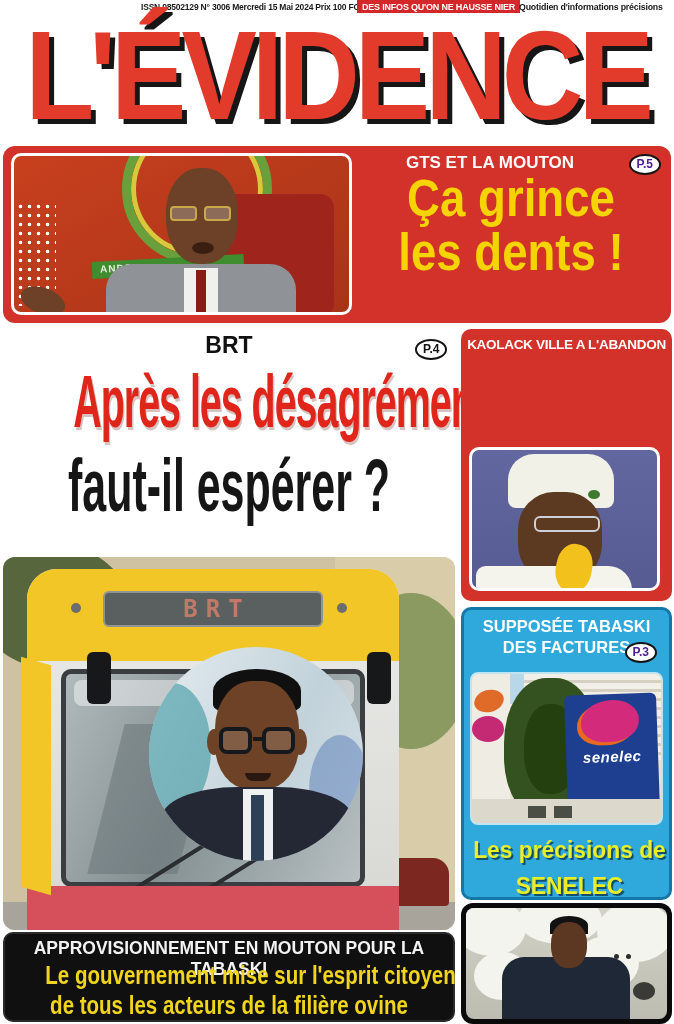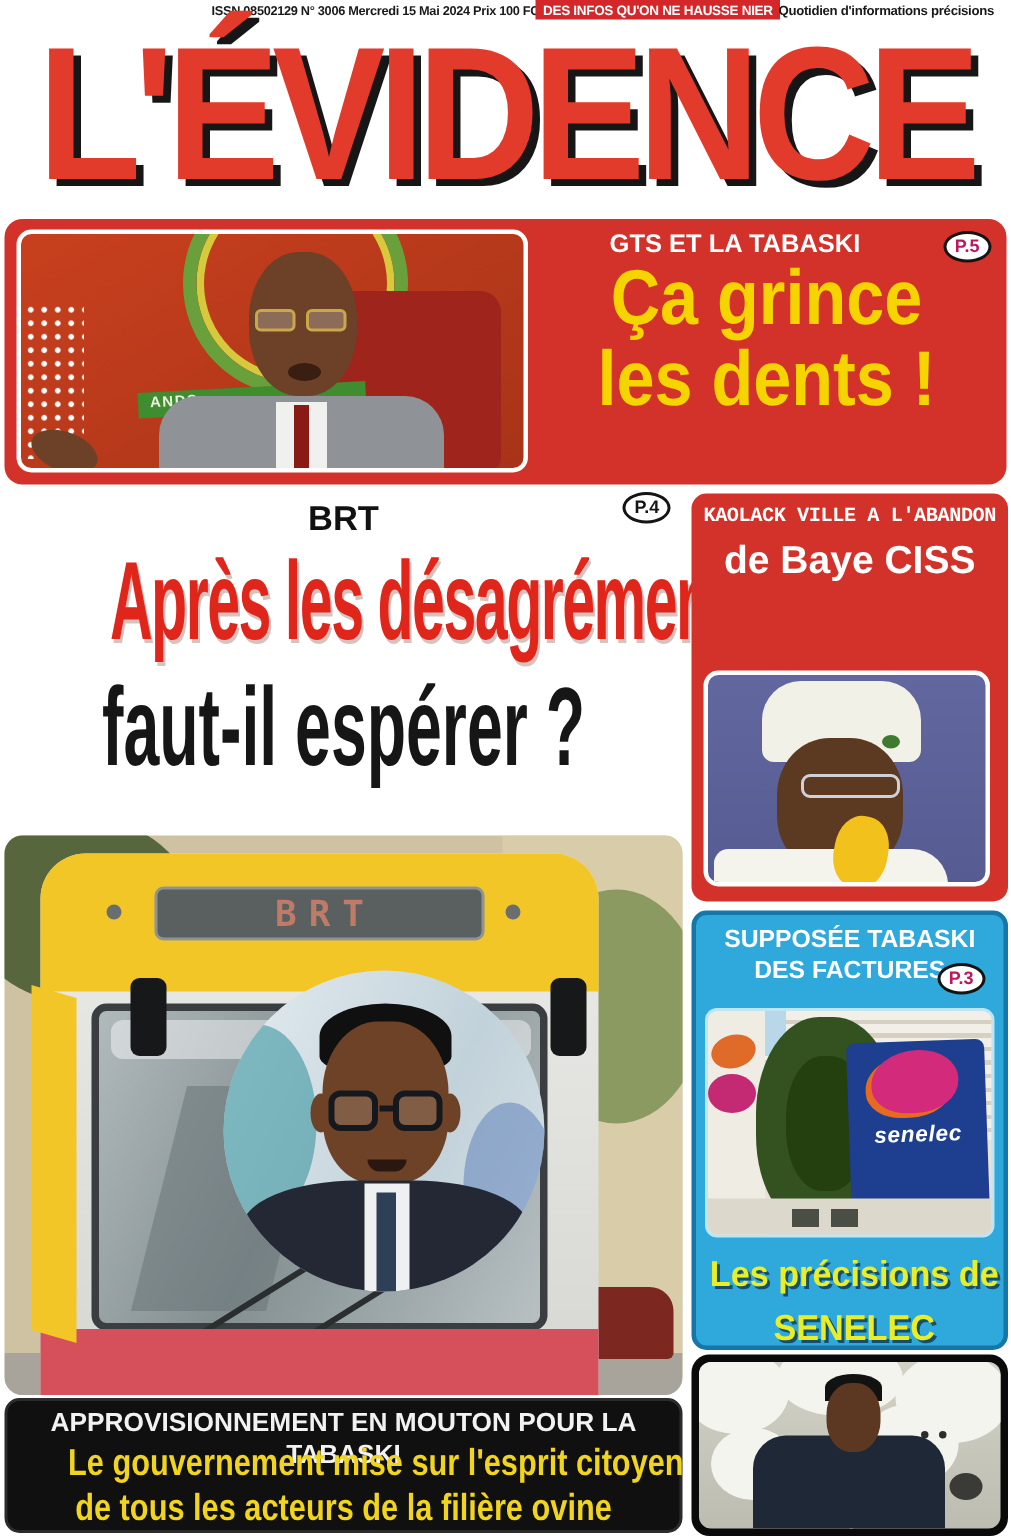--- a/index.html
+++ b/index.html
@@ -14,21 +14,21 @@
                 padding:2px 5px 1px; letter-spacing:-0.2px; white-space:nowrap; }
   .tagline { left:519px; top:2px; font-size:8.8px; }
 
   
   .masthead { left:0; top:4px; width:674px; text-align:center; font-weight:bold; font-size:113px;
               letter-spacing:-5px; line-height:128px; color:#e23a2b; white-space:nowrap;
               text-shadow:5px 4px 0 #161616; transform:scaleY(1.12); transform-origin:top center; }
 
   .badge { display:inline-block; background:#fff; border:2px solid #141414; border-radius:50%;
            font-size:12px; font-weight:bold; padding:2px 6px; line-height:1.1; white-space:nowrap; }
-  .badge.red { color:#be185d; } .badge.black { color:#141414; }
+  .badge.red { color:#4c1d95; } .badge.black { color:#141414; }
 
   .kicker { font-weight:bold; text-align:center; }
   .hl { font-weight:bold; text-align:center; white-space:nowrap; }
 
   
   .gts-box { left:3px; top:146px; width:668px; height:177px; background:#d2322a; border-radius:12px; }
   .gts-photo { left:8px; top:7px; width:341px; height:162px; border:3px solid #fff; border-radius:10px;
                overflow:hidden; background:linear-gradient(150deg,#c8401e,#a83318); }
   .gts-ring { left:108px; top:-42px; width:150px; height:150px; border-radius:50%;
               border:9px solid #6aa03c; box-shadow:inset 0 0 0 5px #d8c83c; }
@@ -45,21 +45,21 @@
   .gts-lens { width:27px; height:15px; border:2px solid #c8a84a; border-radius:4px; background:rgba(235,235,235,.25); }
   .gts-mouth { left:178px; top:86px; width:22px; height:12px; background:#3a1e12; border-radius:50%; }
   .gts-hand { left:6px; top:132px; width:46px; height:26px; background:#6d4128; border-radius:50%; transform:rotate(20deg); }
   .gts-kicker { left:352px; top:7px; width:270px; color:#fff; font-size:17px; }
   .gts-badge { right:10px; top:8px; }
   .gts-hl { left:350px; top:26px; width:316px; color:#f5d400; font-size:47px; line-height:1.04;
             transform:scale(0.97,1.1); transform-origin:top center; }
 
   
   .brt-kicker { left:0; top:332px; width:458px; color:#111; font-size:23px; }
-  .brt-badge { left:415px; top:328px; }
+  .brt-badge { left:415px; top:339px; }
   .brt-hl-red { left:0; top:358px; width:458px; color:#e0251a; font-size:58px; letter-spacing:-1.5px;
                 transform:scale(0.68,1.28); transform-origin:top center;
                 text-shadow:2px 2px 0 rgba(90,10,0,.25); }
   .brt-hl-black { left:0; top:442px; width:458px; color:#161616; font-size:58px;
                   transform:scale(0.74,1.28); transform-origin:top center; }
 
   
   .bus-photo { left:3px; top:557px; width:452px; height:373px; border-radius:12px; overflow:hidden;
                background:#cfc2a2; }
   .bp-bldg { right:0; top:0; width:120px; height:373px; background:#d9cca9; }
@@ -102,21 +102,21 @@
 
   
   .tabaski-box { left:3px; top:932px; width:452px; height:90px; background:#101010; border:2px solid #2b2b2b;
                  border-radius:10px; }
   .tab-kicker { left:0; top:4px; width:448px; color:#f2f2f2; font-size:17.5px; }
   .tab-hl { width:448px; color:#f0d41e; font-size:25px; line-height:1.2;
             transform:scaleX(0.82); transform-origin:top center; }
 
   
   .kao-box { left:461px; top:329px; width:211px; height:272px; background:#d2322a; border-radius:10px; }
-  .kao-kicker { left:4px; top:8px; width:203px; color:#fff; font-size:13.5px; letter-spacing:-0.3px;font-family:Liberation Mono, monospace; }
+  .kao-kicker { left:4px; top:8px; width:203px; color:#fff; font-size:13.5px; letter-spacing:-0.3px; }
   .kao-hl { left:0; top:28px; width:211px; color:#fff; font-size:26px; line-height:1.3; font-weight:bold; text-align:center; }
   .kao-photo { left:8px; top:118px; width:191px; height:144px; border:3px solid #fff; border-radius:10px;
                overflow:hidden; background:linear-gradient(#62679f,#565b92); }
   .kao-cap { left:36px; top:4px; width:106px; height:54px; background:#f2f1e8; border-radius:26px 26px 8px 8px; }
   .kao-cap-logo { left:116px; top:40px; width:12px; height:9px; background:#3f7a30; border-radius:50%; }
   .kao-face { left:46px; top:42px; width:84px; height:90px; background:#5c3a22; border-radius:42%; }
   .kao-glasses { left:62px; top:66px; width:66px; height:16px; border:2px solid #cfd0d8; border-radius:6px; }
   .kao-robe { left:4px; top:116px; width:156px; height:24px; background:#f4f3ec; border-radius:12px 30px 0 0; }
   .kao-mic { left:84px; top:94px; width:36px; height:48px; background:#f2c11c; border-radius:45%; transform:rotate(10deg); }
 
@@ -178,21 +178,21 @@
       <div class="abs gts-dots"></div>
       <div class="abs gts-suit"></div>
       <div class="abs gts-shirt"></div>
       <div class="abs gts-tie"></div>
       <div class="abs gts-head"></div>
       <div class="abs gts-lens" style="left:156px; top:50px;"></div>
       <div class="abs gts-lens" style="left:190px; top:50px;"></div>
       <div class="abs gts-mouth"></div>
       <div class="abs gts-hand"></div>
     </div>
-    <div class="abs kicker gts-kicker">GTS ET LA TABASKI</div>
+    <div class="abs kicker gts-kicker">GTS ET LA MOUTON</div>
     <span class="abs badge red gts-badge">P.5</span>
     <div class="abs gts-hl">
       <div class="hl" style="position:static;">Ça grince</div>
       <div class="hl" style="position:static;">les dents !</div>
     </div>
   </div>
 
   <div class="abs kicker brt-kicker">BRT</div>
   <span class="abs badge black brt-badge">P.4</span>
   <div class="abs hl brt-hl-red">Après les désagréments</div>
@@ -243,21 +243,20 @@
 
   <div class="abs tabaski-box">
     <div class="abs kicker tab-kicker">APPROVISIONNEMENT EN MOUTON POUR LA TABASKI</div>
     <div class="abs hl tab-hl" style="left:0; top:26px;">Le gouvernement mise sur l'esprit citoyen</div>
     <div class="abs hl tab-hl" style="left:0; top:56px;">de tous les acteurs de la filière ovine</div>
   </div>
 
   <div class="abs kao-box">
     <div class="abs kicker kao-kicker">KAOLACK VILLE A L'ABANDON</div>
     <div class="abs kao-hl">
-      <div>de Baye CISS</div>
     </div>
     <div class="abs kao-photo">
       <div class="abs kao-cap"></div>
       <div class="abs kao-cap-logo"></div>
       <div class="abs kao-face"></div>
       <div class="abs kao-glasses"></div>
       <div class="abs kao-robe"></div>
       <div class="abs kao-mic"></div>
     </div>
   </div>

